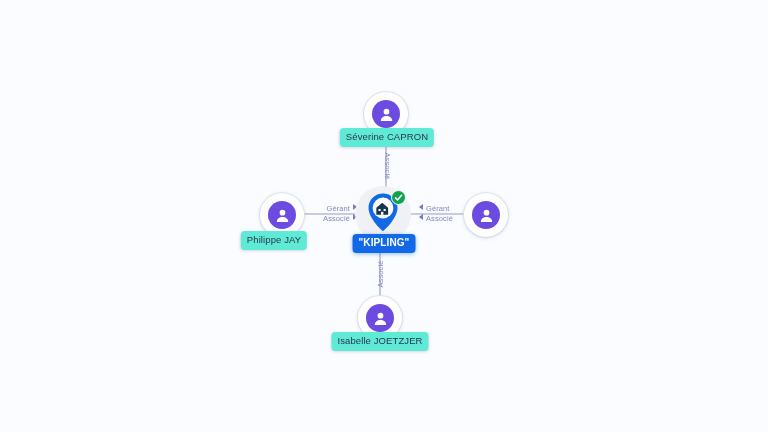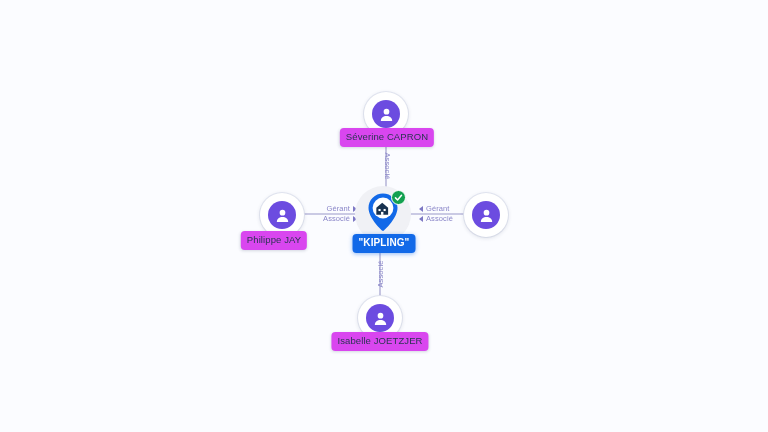--- a/index.html
+++ b/index.html
@@ -78,21 +78,21 @@
     border: 1.5px solid #ffffff;
     display: flex;
     align-items: center;
     justify-content: center;
     box-sizing: border-box;
   }
 
   
   .node-label {
     position: absolute;
-    background: #d946ef;
+    background: #5eead4;
     color: #2b3553;
     font-size: 9.5px;
     line-height: 1;
     padding: 4px 6px 5px 6px;
     border-radius: 4px;
     white-space: nowrap;
     box-shadow: 0 1px 3px rgba(40,50,90,0.18);
     transform: translateX(-50%);
     letter-spacing: 0.1px;
   }
@@ -108,21 +108,20 @@
   .edge-label-group {
     position: absolute;
     font-size: 7.5px;
     line-height: 10px;
     color: #8a86c8;
     white-space: nowrap;
     letter-spacing: 0.1px;
   }
   .edge-label-group .row {
     display: flex;
-    align-items: center;
     gap: 3px;
   }
   .edge-label-group.to-right .row { justify-content: flex-end; }
   .edge-label-group.to-left  .row { justify-content: flex-start; }
   .arrow {
     width: 0;
     height: 0;
     border-top: 3px solid transparent;
     border-bottom: 3px solid transparent;
     flex: none;

